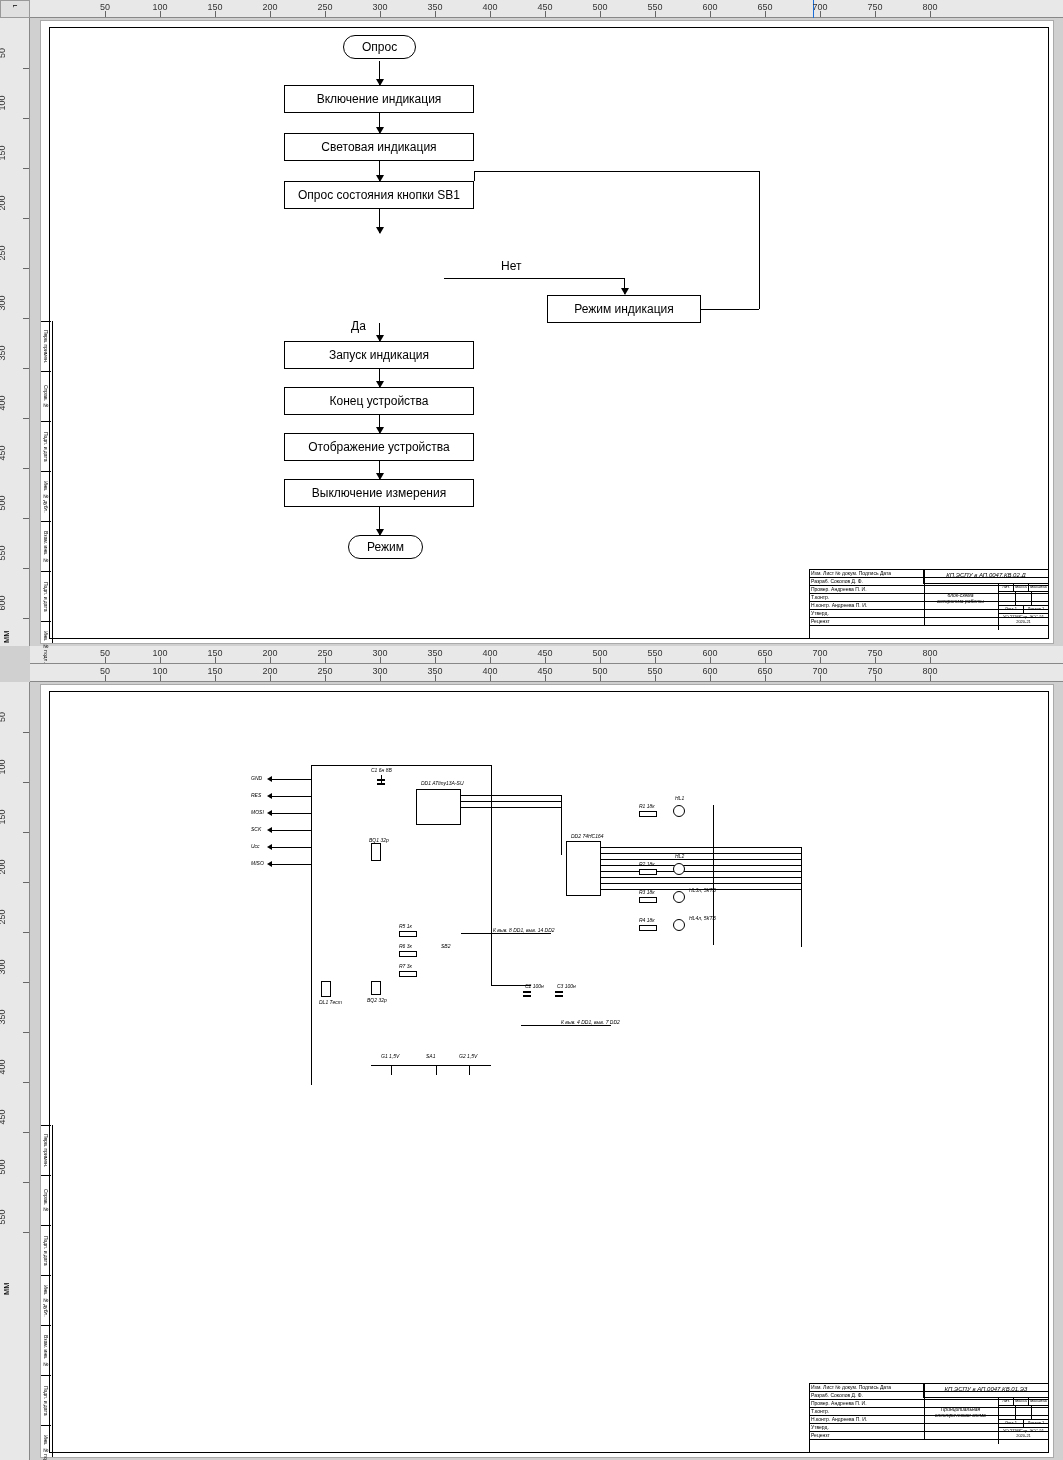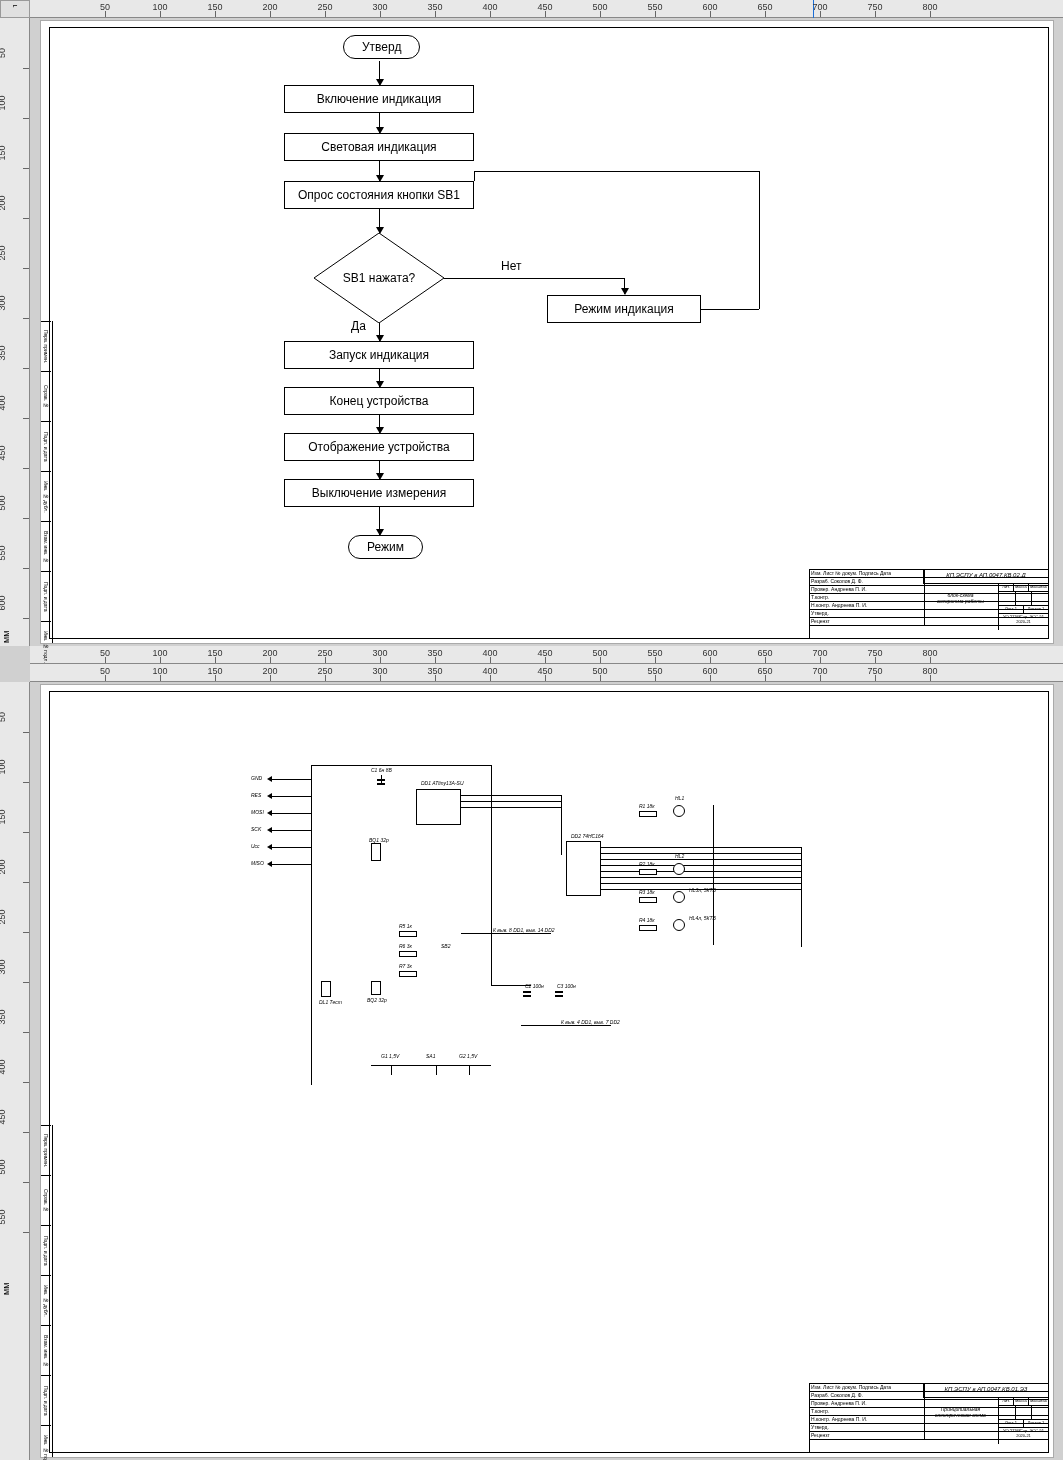--- a/index.html
+++ b/index.html
@@ -403,42 +403,36 @@
   <div class="sidebar-stamps" id="stamps1">
       <div class="stamp-cell">Перв. примен.</div>
       <div class="stamp-cell">Справ. №</div>
       <div class="stamp-cell">Подп. и дата</div>
       <div class="stamp-cell">Инв. № дубл.</div>
       <div class="stamp-cell">Взам. инв. №</div>
       <div class="stamp-cell">Подп. и дата</div>
       <div class="stamp-cell">Инв. № подл.</div>
     </div>
 
-  <div class="flow terminator" style="left:302px;top:14px">Утверд</div>
+  <div class="flow terminator" style="left:302px;top:14px">Опрос</div>
   <div class="arrow-v" style="left:338px;top:40px;height:24px"></div>
   <div class="arrowhead-d" style="left:338px;top:58px"></div>
 
   <div class="flow process" style="left:243px;top:64px">Включение индикация</div>
   <div class="arrow-v" style="left:338px;top:92px;height:20px"></div>
   <div class="arrowhead-d" style="left:338px;top:106px"></div>
 
   <div class="flow process" style="left:243px;top:112px">Световая индикация</div>
   <div class="arrow-v" style="left:338px;top:140px;height:20px"></div>
   <div class="arrowhead-d" style="left:338px;top:154px"></div>
 
   <div class="flow process" style="left:243px;top:160px">Опрос состояния кнопки SB1</div>
   <div class="arrow-v" style="left:338px;top:188px;height:24px"></div>
   <div class="arrowhead-d" style="left:338px;top:206px"></div>
 
-  <div class="flow decision" style="left:273px;top:212px">
-    <svg width="130" height="90">
-      <polygon points="65,0 130,45 65,90 0,45" fill="#fff" stroke="#000"></polygon>
-    </svg>
-    <div class="decision-text">SB1 нажата?</div>
-  </div>
 
   <div class="arrow-h" style="left:403px;top:257px;width:180px"></div>
   <div class="flow-label" style="left:460px;top:238px">Нет</div>
   <div class="arrow-v" style="left:583px;top:257px;height:16px"></div>
   <div class="arrowhead-d" style="left:583px;top:267px"></div>
   <div class="flow process" style="left:506px;top:274px;width:154px">Режим индикация</div>
 
   <div class="arrow-h" style="left:660px;top:288px;width:58px"></div>
   <div class="arrow-v" style="left:718px;top:150px;height:138px"></div>
   <div class="arrow-h" style="left:433px;top:150px;width:285px"></div>

